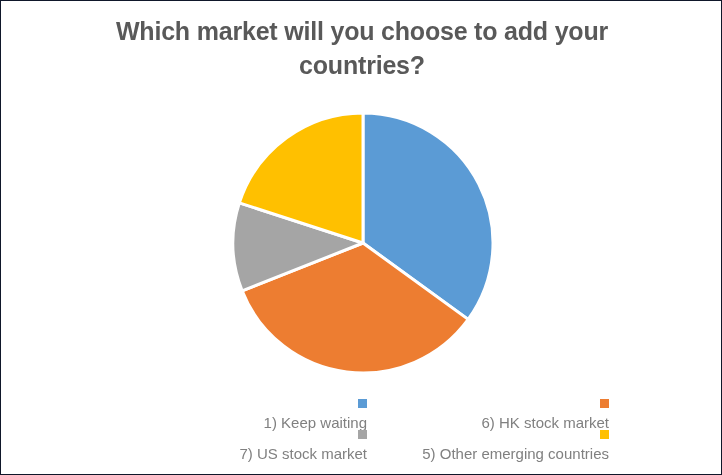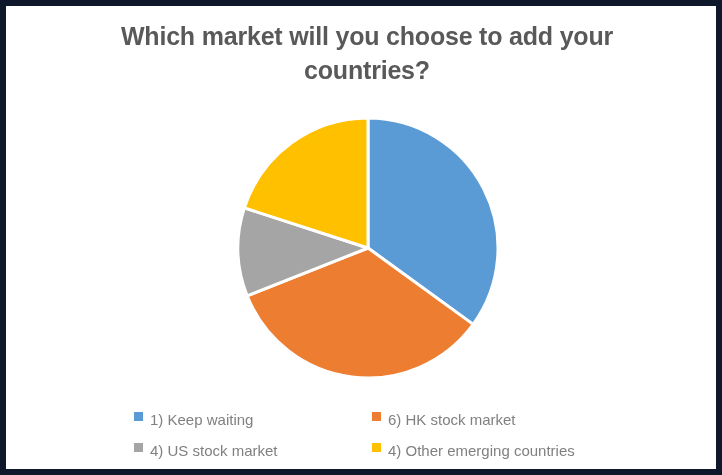--- a/index.html
+++ b/index.html
@@ -10,21 +10,21 @@
   }
   body {
     font-family: "Liberation Sans", sans-serif;
   }
   #chart-card {
     position: relative;
     width: 722px;
     height: 475px;
     background: #ffffff;
     box-sizing: border-box;
-    border: 6px solid #0f172a;
+    border: 1px solid #0f172a;
     overflow: hidden;
   }
   #chart-title {
     position: absolute;
     left: 60px;
     top: 14px;
     width: 602px;
     text-align: center;
     font-size: 25px;
     font-weight: bold;
@@ -51,23 +51,24 @@
     left: 128px;
     top: 398px;
     width: 480px;
     display: grid;
     grid-template-columns: 238px 242px;
     grid-auto-rows: 31px;
     align-items: center;
   }
   .legend-item {
     display: flex;
-    align-items: flex-start;
+    align-items: flex-end;
     gap: 7px;
     white-space: nowrap;
+    flex-direction: column;
   }
   .legend-swatch {
     width: 9px;
     height: 9px;
     flex: 0 0 auto;
     display: inline-block;
   }
   .legend-label {
     font-size: 15px;
     color: #808080;
@@ -99,21 +100,21 @@
     <div class="legend-item">
       <span class="legend-swatch" style="background: rgb(91, 155, 213);"></span>
       <span class="legend-label">1) Keep waiting</span>
     </div>
     <div class="legend-item">
       <span class="legend-swatch" style="background: rgb(237, 125, 49);"></span>
       <span class="legend-label">6) HK stock market</span>
     </div>
     <div class="legend-item">
       <span class="legend-swatch" style="background: rgb(165, 165, 165);"></span>
-      <span class="legend-label">4) US stock market</span>
+      <span class="legend-label">7) US stock market</span>
     </div>
     <div class="legend-item">
       <span class="legend-swatch" style="background: rgb(255, 192, 0);"></span>
-      <span class="legend-label">4) Other emerging countries</span>
+      <span class="legend-label">5) Other emerging countries</span>
     </div>
   </div>
 
 </div>
 
 </body></html>

